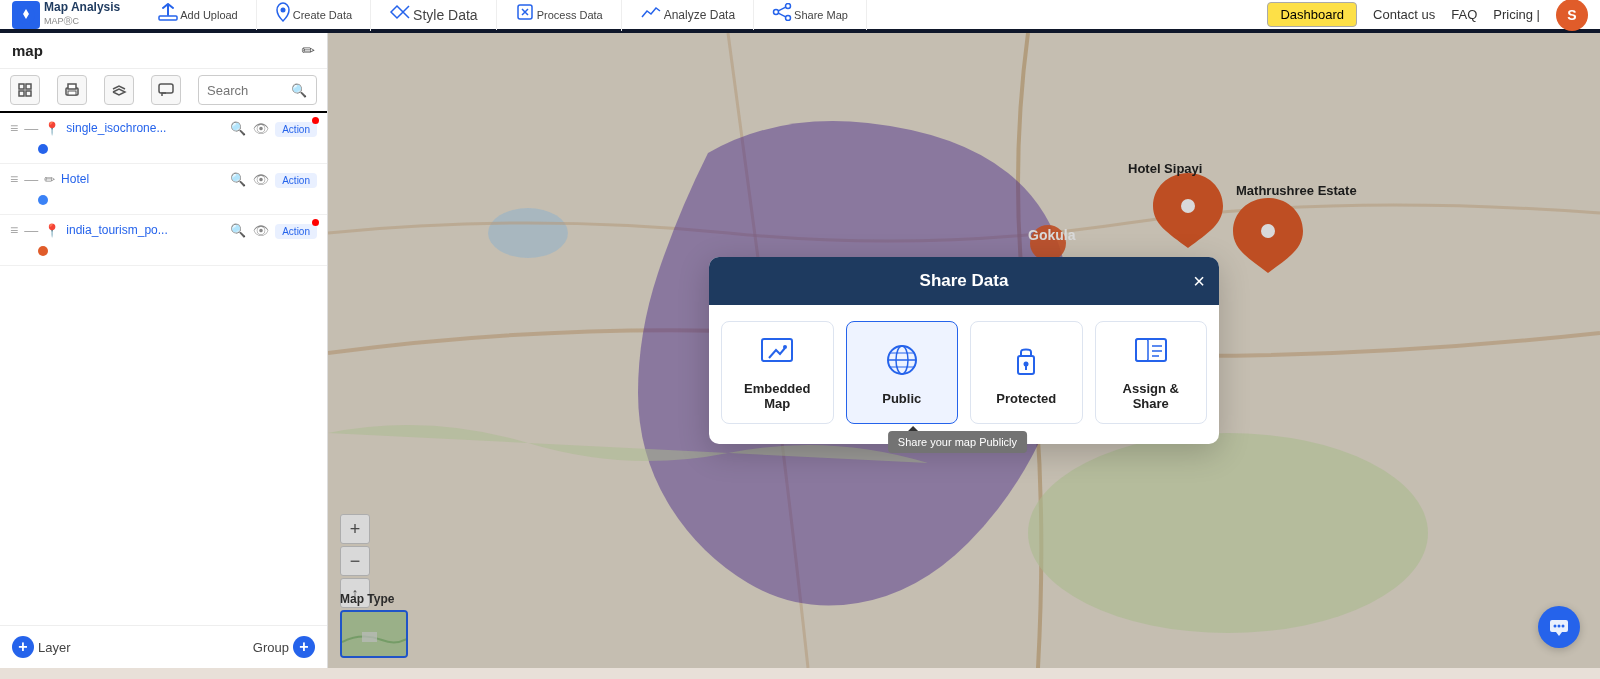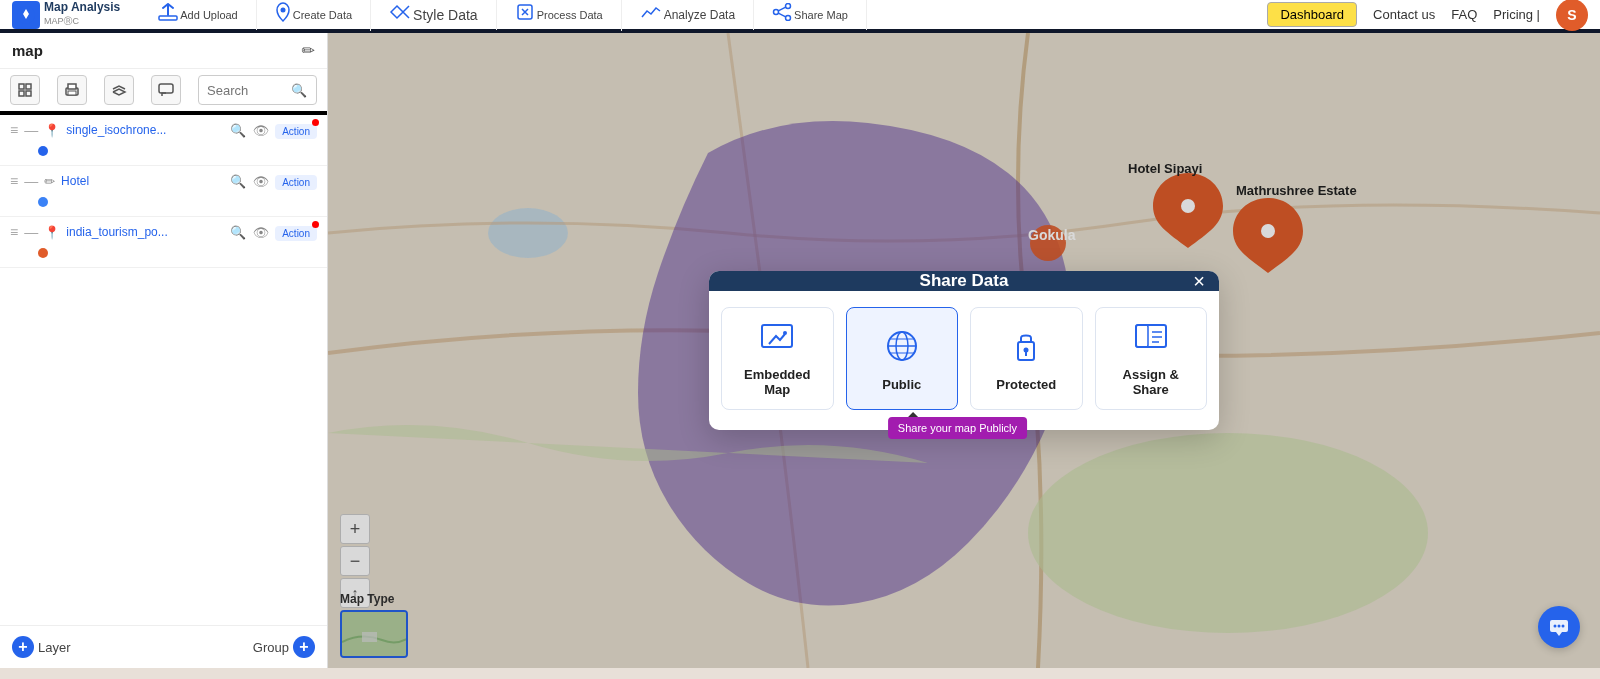--- a/index.html
+++ b/index.html
@@ -86,21 +86,21 @@
       padding: 8px 12px;
       border-bottom: 1px solid #eee;
     }
     .sidebar-title { font-size: 15px; font-weight: 600; color: #222; }
     .edit-icon { color: #555; cursor: pointer; font-size: 16px; }
 
     
     .layer-toolbar {
       display: flex; align-items: center; gap: 17px;
       padding: 6px 10px;
-      border-bottom: 4px solid #000000;
+      border-bottom: 2px solid #000000;
     }
     .toolbar-btn {
       width: 30px; height: 30px;
       border: 1px solid #ccc;
       border-radius: 4px;
       background: #f7f7f7;
       display: flex; align-items: center; justify-content: center;
       cursor: pointer; font-size: 14px; color: #555;
     }
     .search-box {
@@ -226,21 +226,21 @@
       background: #fff;
       border-radius: 10px;
       width: 510px;
       box-shadow: 0 8px 32px rgba(0,0,0,0.2);
       overflow: visible;
     }
     .modal-header {
       background: #1e3a5f;
       color: #fff;
       text-align: center;
-      padding: 0 20px;
+      padding: 14px 20px;
       font-size: 17px;
       font-weight: 600;
       border-radius: 10px 10px 0 0;
       position: relative;
     }
     .modal-close {
       position: absolute;
       right: 14px; top: 50%;
       transform: translateY(-50%);
       cursor: pointer;
@@ -267,21 +267,21 @@
     .modal-option.active { border-color: #2563eb; background: #eef3ff; }
     .modal-opt-icon { font-size: 28px; color: #2563eb; }
     .modal-opt-label { font-size: 13px; font-weight: 600; color: #222; text-align: center; }
 
     
     .tooltip-popup {
       position: absolute;
       left: 50%;
       transform: translateX(-10%);
       top: calc(100% + 8px);
-      background: #a21caf;
+      background: #737373;
       color: #fff;
       font-size: 11px;
       padding: 5px 10px;
       border-radius: 4px;
       white-space: nowrap;
       z-index: 100;
       pointer-events: none;
     }
     .tooltip-popup::before {
       content: '';

